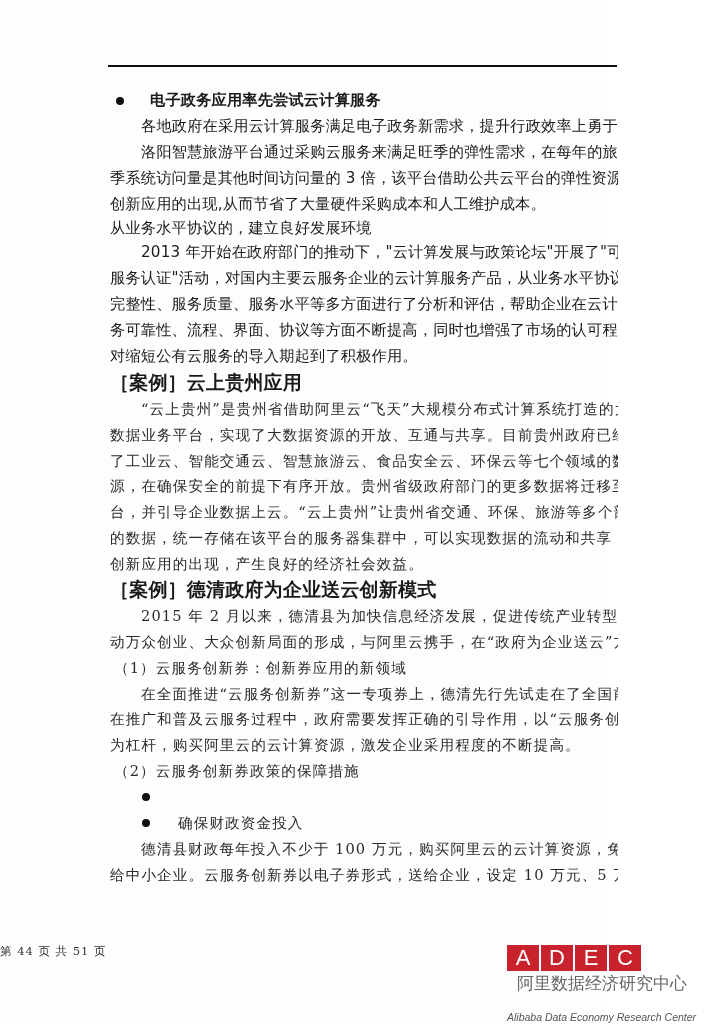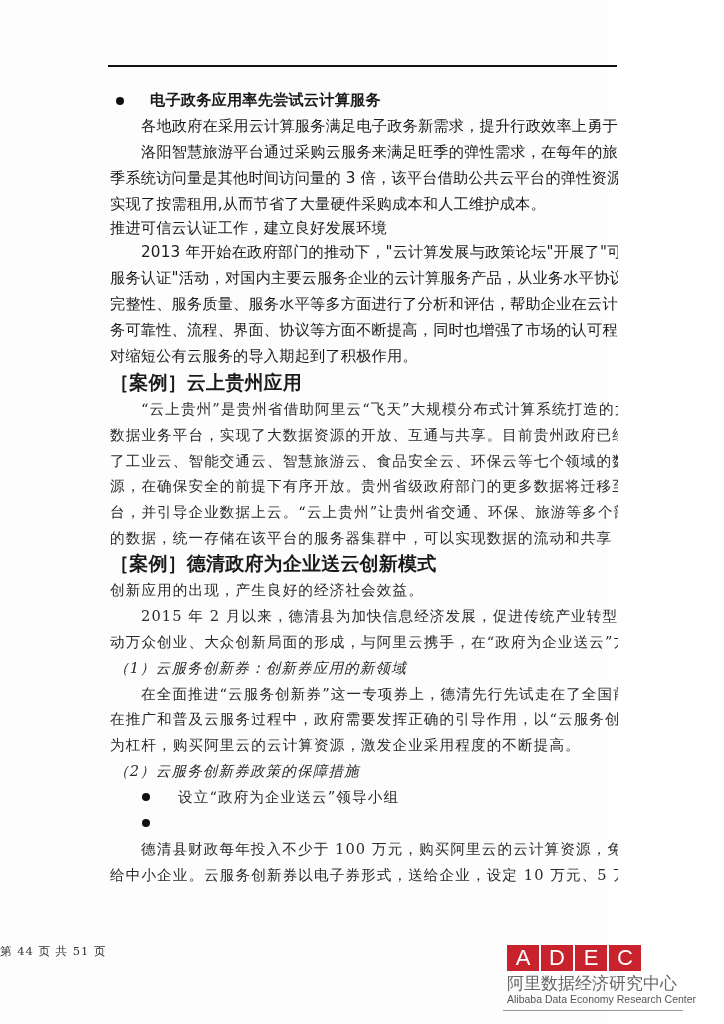--- a/index.html
+++ b/index.html
@@ -9,78 +9,78 @@
   .header-rule { position:absolute; left:108px; top:65px; width:509px; height:2px; background:#111; }
   .content { position:absolute; left:110px; top:88px; width:508px; }
   .line { height:25.9px; line-height:25.9px; font-size:15.2px; white-space:nowrap; overflow:hidden; letter-spacing:0.2px; }
   .indent { padding-left:31px; }
   .bold { font-weight:bold; }
   .serif { font-family:"DejaVu Serif", "Liberation Serif", serif; color:#2a2a2a; font-size:14.6px; letter-spacing:1.1px; }
   .case-title { font-family:"DejaVu Serif", "Liberation Serif", serif; font-weight:bold; font-size:19px; }
   .bullet-row { display:flex; align-items:center; }
   .bullet { width:8px; height:8px; border-radius:50%; background:#111; margin-left:6px; margin-right:26px; flex:none; }
   .bullet.indented { margin-left:32px; margin-right:28px; }
-  .sub { padding-left:4px;font-style:italic; }
+  .sub { padding-left:4px; }
   .footer { position:absolute; left:0; width:724px; top:944px; text-align:left;
             font-family:"DejaVu Serif", "Liberation Serif", serif; font-size:11.5px; color:#333; letter-spacing:1px; }
   .logo { position:absolute; left:507px; top:945px; width:190px; }
   .logo-boxes { display:flex; gap:2px; }
   .logo-box { width:32px; height:26px; background:#c8232c; color:#fff; font-family:"Liberation Sans", sans-serif;
               font-size:22px; line-height:26px; text-align:center; }
-  .logo-cn { font-family:"DejaVu Sans", sans-serif; font-size:17px; color:#666; letter-spacing:0px; margin-top:2px; line-height:20px; font-weight:300; }
-  .logo-en { font-family:"Liberation Sans", sans-serif; font-size:10.5px; color:#555; margin-top:0; }
+  .logo-cn { font-family:"DejaVu Sans", sans-serif; font-size:17px; color:#666; letter-spacing:0px; margin-top:2px; line-height:20px; font-weight:300;text-align:center; }
+  .logo-en { font-family:"Liberation Sans", sans-serif; font-size:10.5px; color:#555; margin-top:18px;font-style:italic; }
   .logo-rule { width:180px; height:1px; background:#999; margin-top:5px; margin-left:-4px; }
 </style>
 </head>
 <body>
 
 <div class="page">
   <div class="header-rule"></div>
 
   <div class="content">
     <div class="line bullet-row bold">
       <span class="bullet"></span>
       <span>电子政务应用率先尝试云计算服务</span>
     </div>
     <div class="line indent">各地政府在采用云计算服务满足电子政务新需求，提升行政效率上勇于尝试</div>
     <div class="line indent">洛阳智慧旅游平台通过采购云服务来满足旺季的弹性需求，在每年的旅游旺</div>
     <div class="line">季系统访问量是其他时间访问量的 3 倍，该平台借助公共云平台的弹性资源服务</div>
-    <div class="line">实现了按需租用,从而节省了大量硬件采购成本和人工维护成本。</div>
-    <div class="line" style="height:23px;line-height:23px;">推进可信云认证工作，建立良好发展环境</div>
+    <div class="line">创新应用的出现,从而节省了大量硬件采购成本和人工维护成本。</div>
+    <div class="line" style="height:23px;line-height:23px;">从业务水平协议的，建立良好发展环境</div>
     <div class="line indent">2013  年开始在政府部门的推动下，"云计算发展与政策论坛"开展了"可信云</div>
     <div class="line">服务认证"活动，对国内主要云服务企业的云计算服务产品，从业务水平协议的</div>
     <div class="line">完整性、服务质量、服务水平等多方面进行了分析和评估，帮助企业在云计算服</div>
     <div class="line">务可靠性、流程、界面、协议等方面不断提高，同时也增强了市场的认可程度，</div>
     <div class="line">对缩短公有云服务的导入期起到了积极作用。</div>
 
     <div class="line case-title">［案例］云上贵州应用</div>
     <div class="line serif indent">“云上贵州”是贵州省借助阿里云“飞天”大规模分布式计算系统打造的大</div>
     <div class="line serif">数据业务平台，实现了大数据资源的开放、互通与共享。目前贵州政府已经整理</div>
     <div class="line serif">了工业云、智能交通云、智慧旅游云、食品安全云、环保云等七个领域的数据资</div>
     <div class="line serif">源，在确保安全的前提下有序开放。贵州省级政府部门的更多数据将迁移至云平</div>
     <div class="line serif">台，并引导企业数据上云。“云上贵州”让贵州省交通、环保、旅游等多个部门</div>
     <div class="line serif">的数据，统一存储在该平台的服务器集群中，可以实现数据的流动和共享，激发</div>
+    <div class="line serif">创新应用的出现，产生良好的经济社会效益。</div>
+
     <div class="line case-title">［案例］德清政府为企业送云创新模式</div>
-
-    <div class="line serif">创新应用的出现，产生良好的经济社会效益。</div>
     <div class="line serif indent">2015 年 2 月以来，德清县为加快信息经济发展，促进传统产业转型升级，推</div>
     <div class="line serif">动万众创业、大众创新局面的形成，与阿里云携手，在“政府为企业送云”方面</div>
 
     <div class="line serif sub">（1）云服务创新券：创新券应用的新领域</div>
     <div class="line serif indent">在全面推进“云服务创新券”这一专项券上，德清先行先试走在了全国前列。</div>
     <div class="line serif">在推广和普及云服务过程中，政府需要发挥正确的引导作用，以“云服务创新券”</div>
     <div class="line serif">为杠杆，购买阿里云的云计算资源，激发企业采用程度的不断提高。</div>
 
     <div class="line serif sub">（2）云服务创新券政策的保障措施</div>
     <div class="line serif bullet-row">
       <span class="bullet indented"></span>
-      <span>设立“政府为企业送云”领导小组</span>
     </div>
     <div class="line serif bullet-row">
       <span class="bullet indented"></span>
+      <span>确保财政资金投入</span>
     </div>
     <div class="line serif indent">德清县财政每年投入不少于 100 万元，购买阿里云的云计算资源，免费提供</div>
     <div class="line serif">给中小企业。云服务创新券以电子券形式，送给企业，设定 10 万元、5 万元、1</div>
   </div>
 
   <div class="footer">第 44 页 共 51 页</div>
 
   <div class="logo">
     <div class="logo-boxes">
       <div class="logo-box">A</div>

